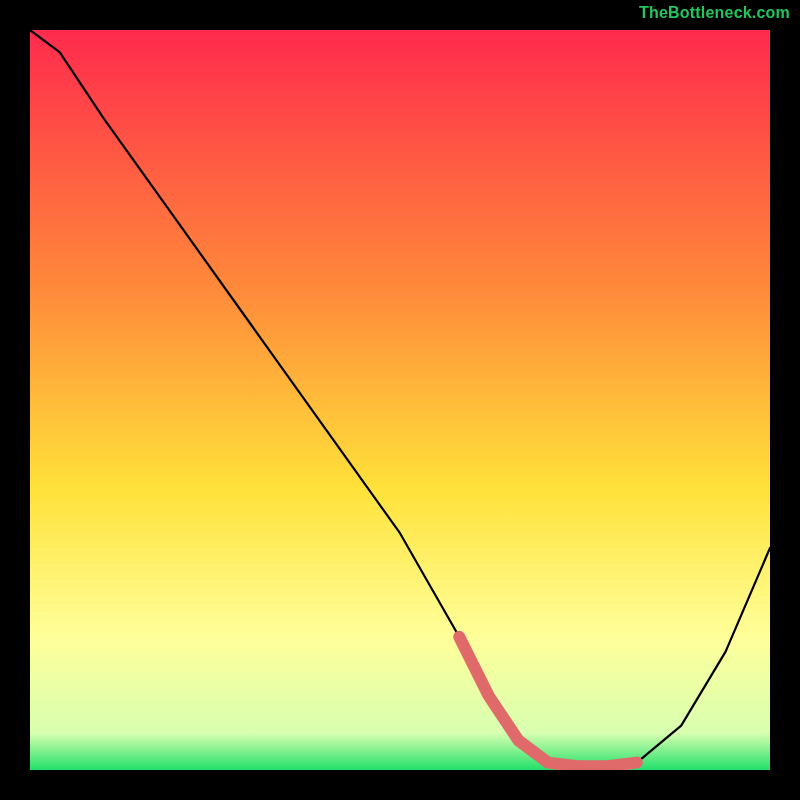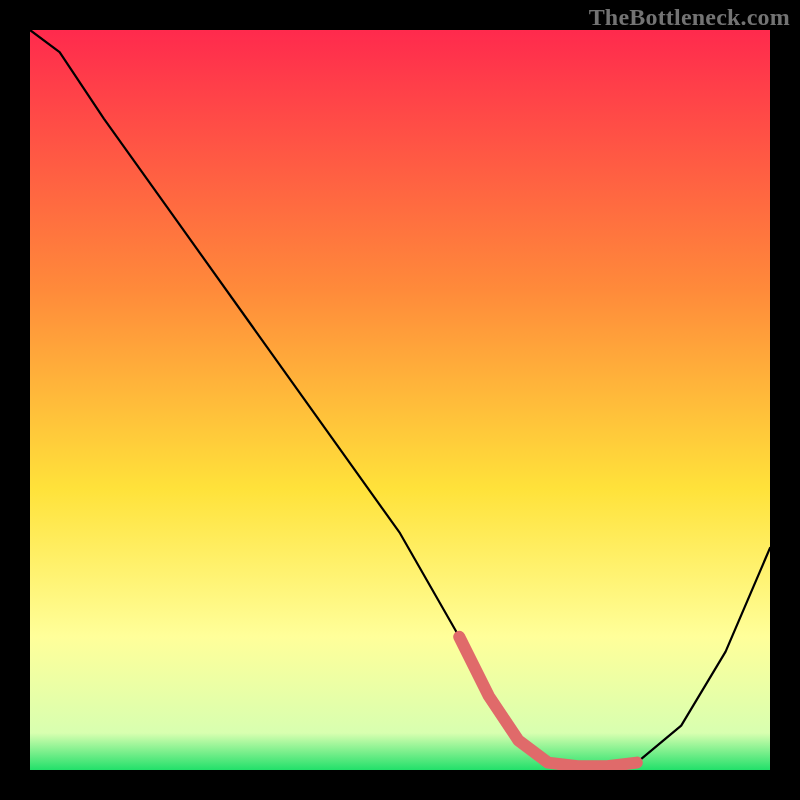--- a/index.html
+++ b/index.html
@@ -8,26 +8,25 @@
     width: 800px;
     height: 800px;
     background: #000;
     position: relative;
     font-family: Arial, Helvetica, sans-serif;
   }
   .watermark {
     position: absolute;
     top: 4px;
     right: 10px;
-    color: #737373;
-    font-size: 24px;
+    color: #22c55e;
+    font-size: 16px;
     font-weight: 600;
     letter-spacing: 0.2px;
     z-index: 10;
-    font-family: Liberation Serif, serif;
   }
   .plot-outer {
     position: absolute;
     left: 30px;
     top: 30px;
     width: 740px;
     height: 740px;
     background: #000;
   }
   .plot-inner {

